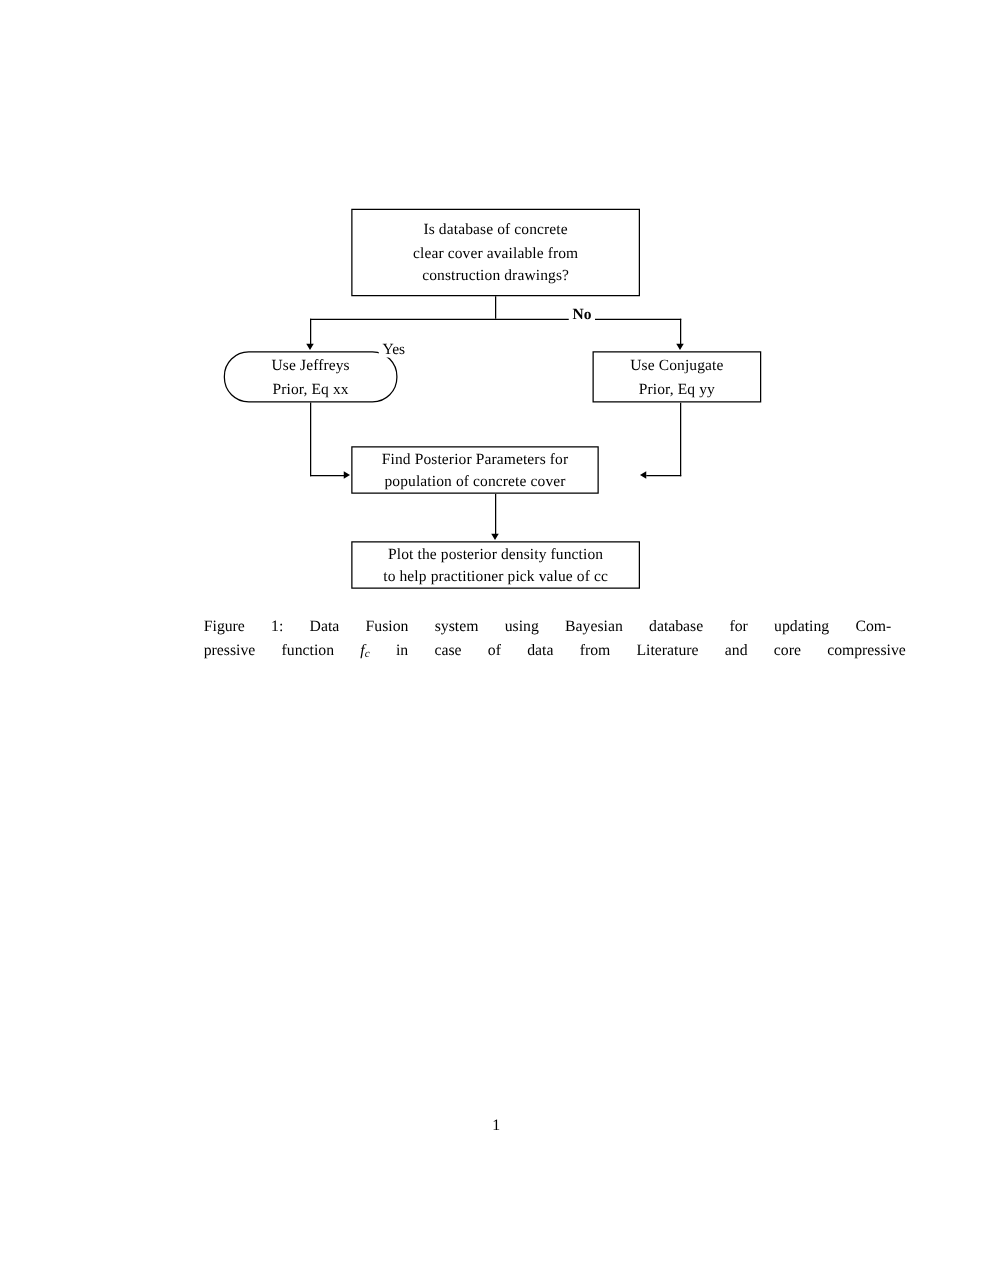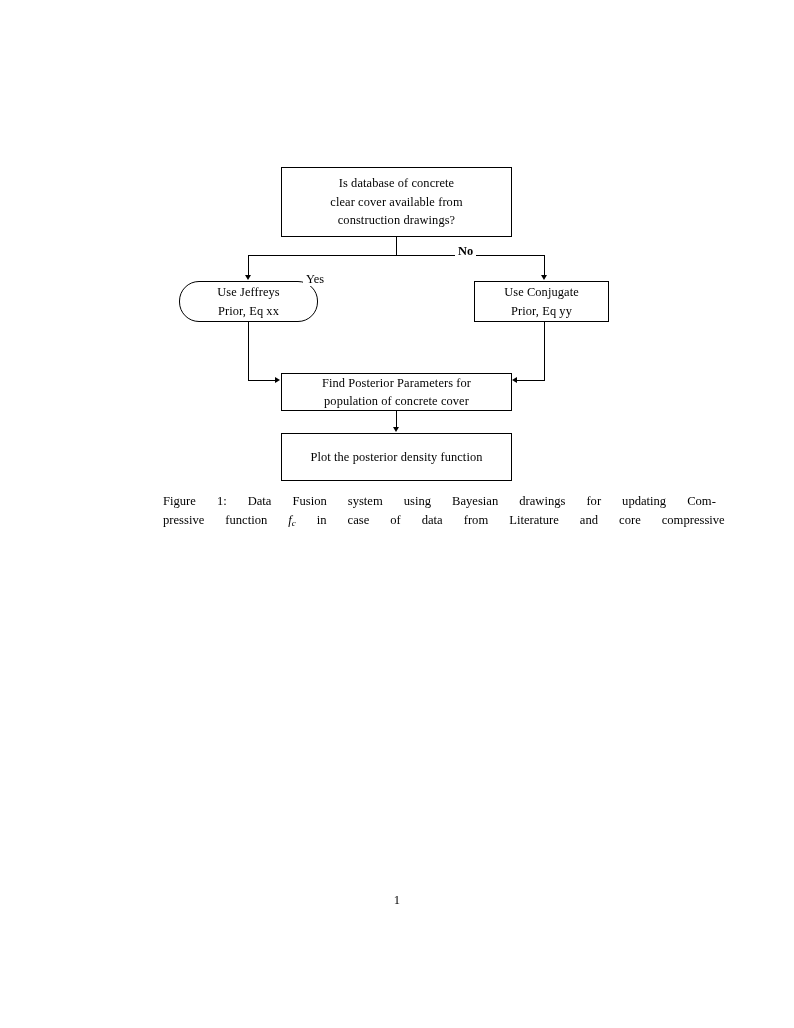--- a/index.html
+++ b/index.html
@@ -45,22 +45,22 @@
     font-size: 12.4px;
     line-height: 18.5px;
     letter-spacing: 0.1px;
     z-index: 3;
   }
   .node .ln { display: block; white-space: nowrap; }
 
   #node-question { left: 281px; top: 167px; width: 231px; height: 70px; }
   #node-jeffreys { left: 179px; top: 281px; width: 139px; height: 41px; border-radius: 20px; }
   #node-conjugate { left: 474px; top: 281px; width: 135px; height: 41px; }
-  #node-posterior { left: 281px; top: 357px; width: 231px; height: 38px; margin-top: 16px; }
-  #node-plot      { left: 281px; top: 433px; width: 231px; height: 48px; }
+  #node-posterior { left: 281px; top: 357px; width: 198px; height: 38px; }
+  #node-plot      { left: 281px; top: 433px; width: 231px; height: 38px; }
 
   
   .ln-h, .ln-v {
     position: absolute;
     background: #000000;
     z-index: 2;
   }
   .ln-v { width: 1px; }
   .ln-h { height: 1px; }
 
@@ -173,34 +173,35 @@
       <span class="ln">Prior, Eq yy</span>
     </div>
 
     <div class="node" id="node-posterior">
       <span class="ln">Find Posterior Parameters for</span>
       <span class="ln">population of concrete cover</span>
     </div>
 
     <div class="node" id="node-plot">
       <span class="ln">Plot the posterior density function</span>
+      <span class="ln">to help practitioner pick value of cc</span>
     </div>
 
   </div>
 
   <div id="caption">
     <span class="capline justified">
       <span>Figure</span>
       <span>1:</span>
       <span>Data</span>
       <span>Fusion</span>
       <span>system</span>
       <span>using</span>
       <span>Bayesian</span>
-      <span>drawings</span>
+      <span>database</span>
       <span>for</span>
       <span>updating</span>
       <span>Com-</span>
     </span>
     <span class="capline justified">
       <span>pressive</span>
       <span>function</span>
       <span><span class="mathit">f</span><span class="mathsub">c</span></span>
       <span>in</span>
       <span>case</span>

